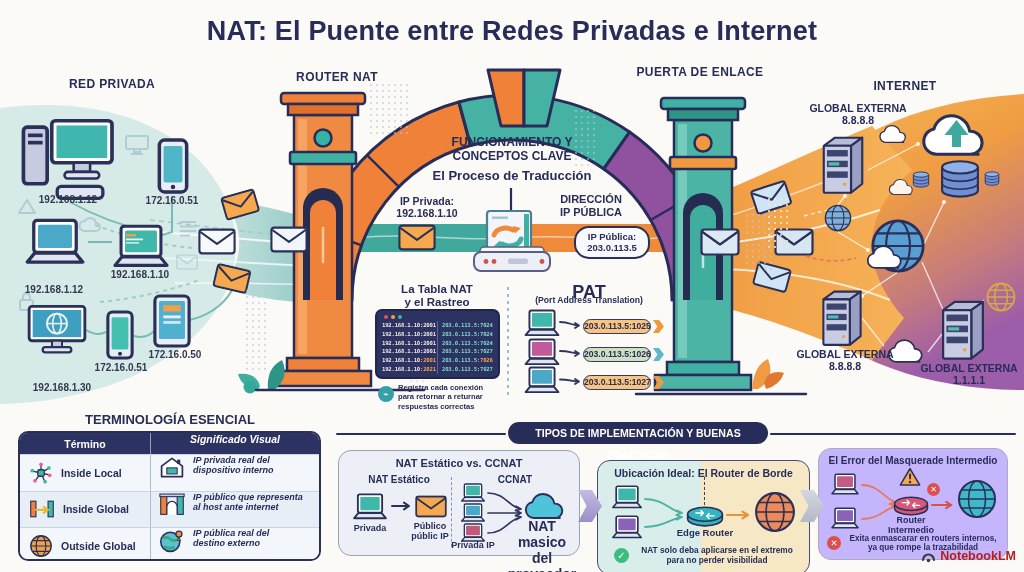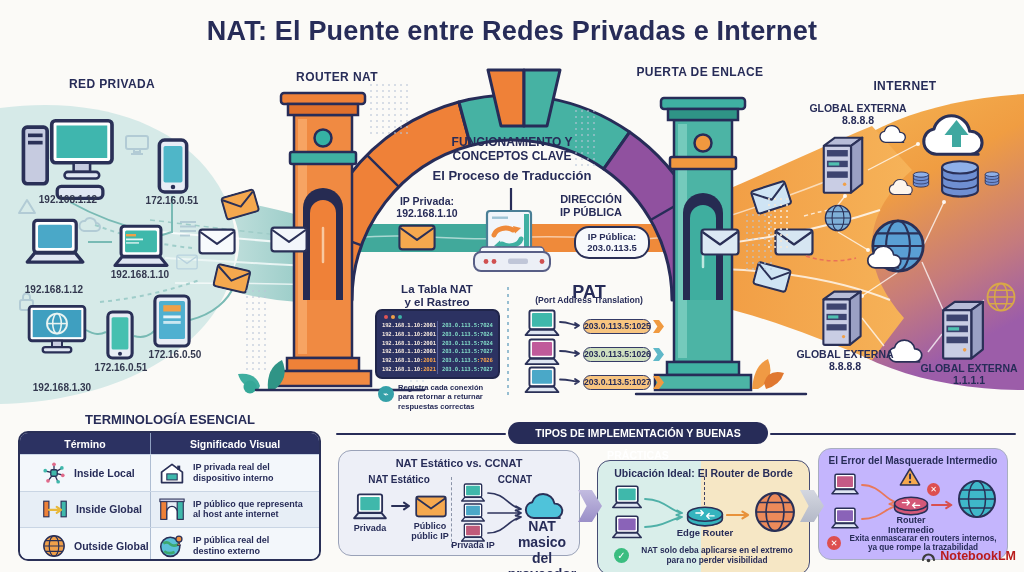--- a/index.html
+++ b/index.html
@@ -33,24 +33,24 @@
   
   .pill{position:absolute;width:66px;height:13px;border:1.8px solid #343a66;border-radius:8px;
         font-size:8.6px;font-weight:700;color:#272c58;text-align:center;line-height:13px;}
   .chv{position:absolute;width:11px;height:13px;background:#f09a40;
        clip-path:polygon(0 0,55% 0,100% 50%,55% 100%,0 100%,40% 50%);}
   
   .termo{position:absolute;left:18px;top:431px;width:303px;height:130px;background:#ecf1f8;
          border:2.5px solid #2a3057;border-radius:10px;box-sizing:border-box;overflow:hidden;}
   .trow{display:flex;align-items:center;height:35.5px;border-top:1.5px solid #c9d5e4;}
   .trow.hd{height:21px;background:#2c3262;border-top:none;}
-  .tc1{width:131px;display:flex;align-items:center;gap:8px;padding-left:22px;box-sizing:border-box;
+  .tc1{width:131px;display:flex;align-items:center;gap:8px;padding-left:9px;box-sizing:border-box;
        border-right:1.6px solid #aebdd2;height:100%;}
   .trow.hd .tc1{justify-content:center;padding-left:0;border-right-color:#8fa0c0;}
-  .tc2{flex:1;display:flex;align-items:center;gap:8px;padding-left:8px;height:100%;}
+  .tc2{flex:1;display:flex;gap:8px;padding-left:8px;height:100%;font-style:italic;}
   .trow.hd .tc2{justify-content:center;padding-left:0;}
   .hdtxt{color:#fff;font-weight:700;font-size:10.5px;}
   .termtxt{font-weight:700;font-size:10.5px;color:#272c58;}
   .meantxt{font-weight:700;font-size:9px;color:#272c58;line-height:1.15;white-space:pre-line;text-align:left;}
   .trow.r1,.trow.r3{background:#f3f7fb;} .trow.r2{background:#e7eef6;}
   
   .bline{position:absolute;top:433px;height:2.4px;background:#272c58;border-radius:2px;}
   .banner{position:absolute;left:508px;top:422px;width:260px;height:22px;background:#272c58;
           border-radius:12px;color:#fff;font-weight:700;font-size:10.6px;text-align:center;line-height:22px;}
   

